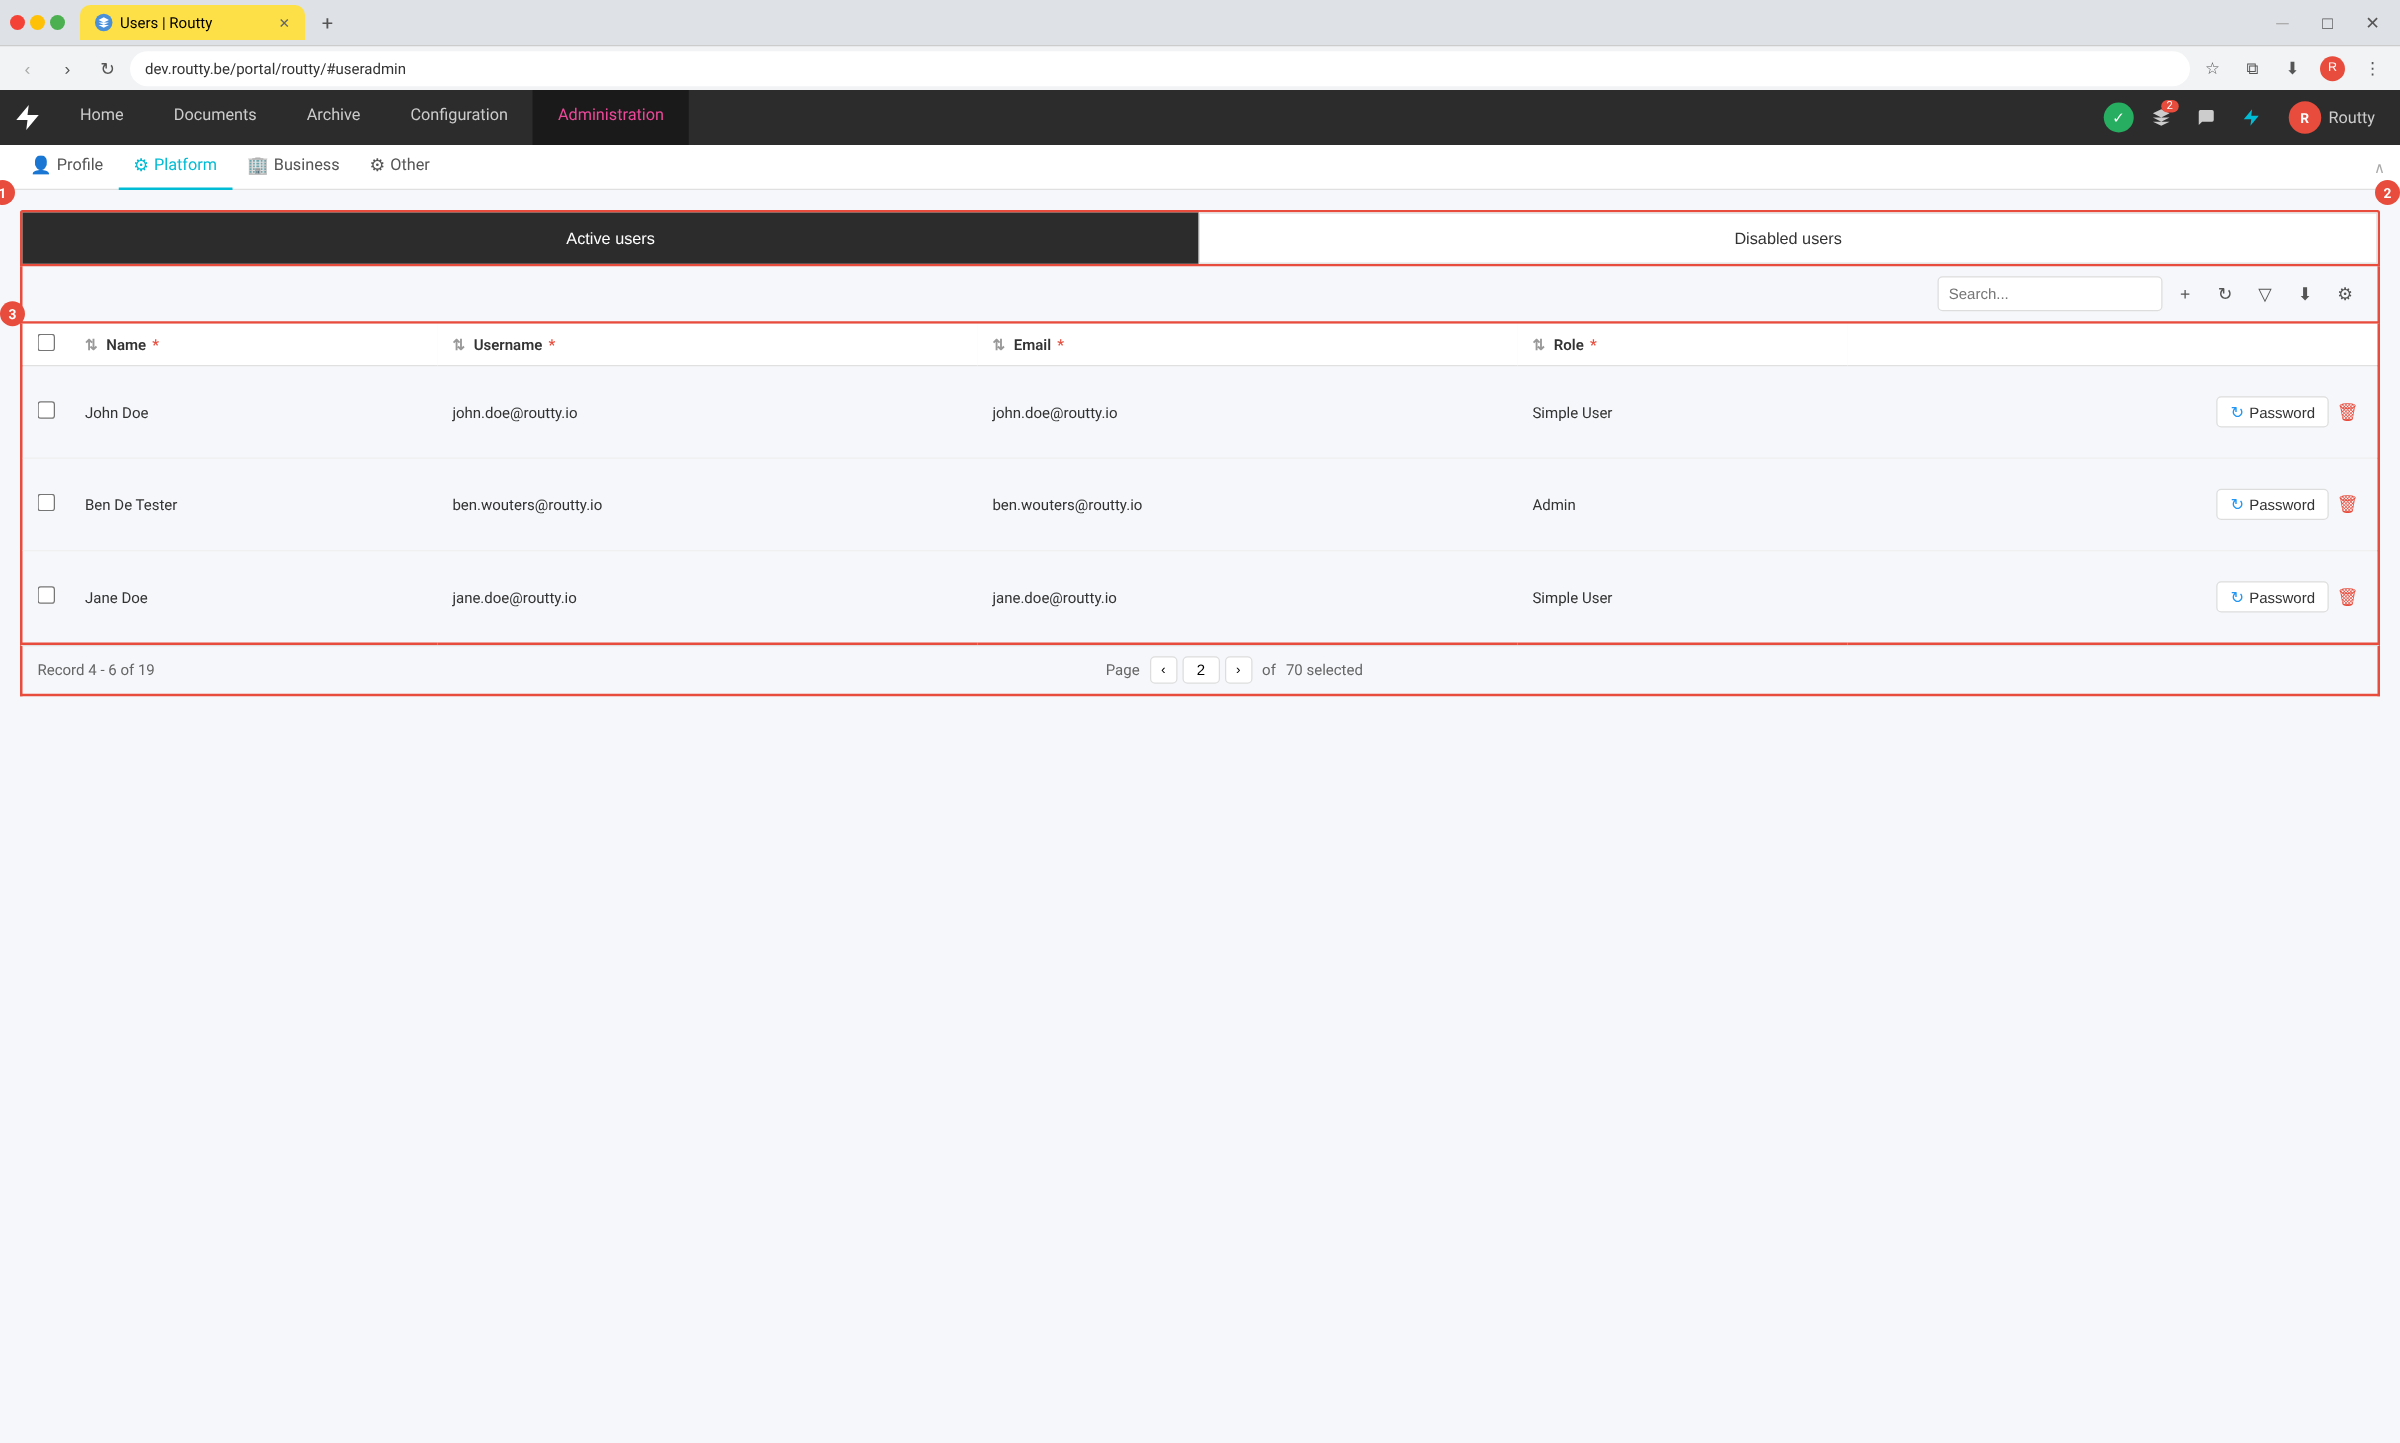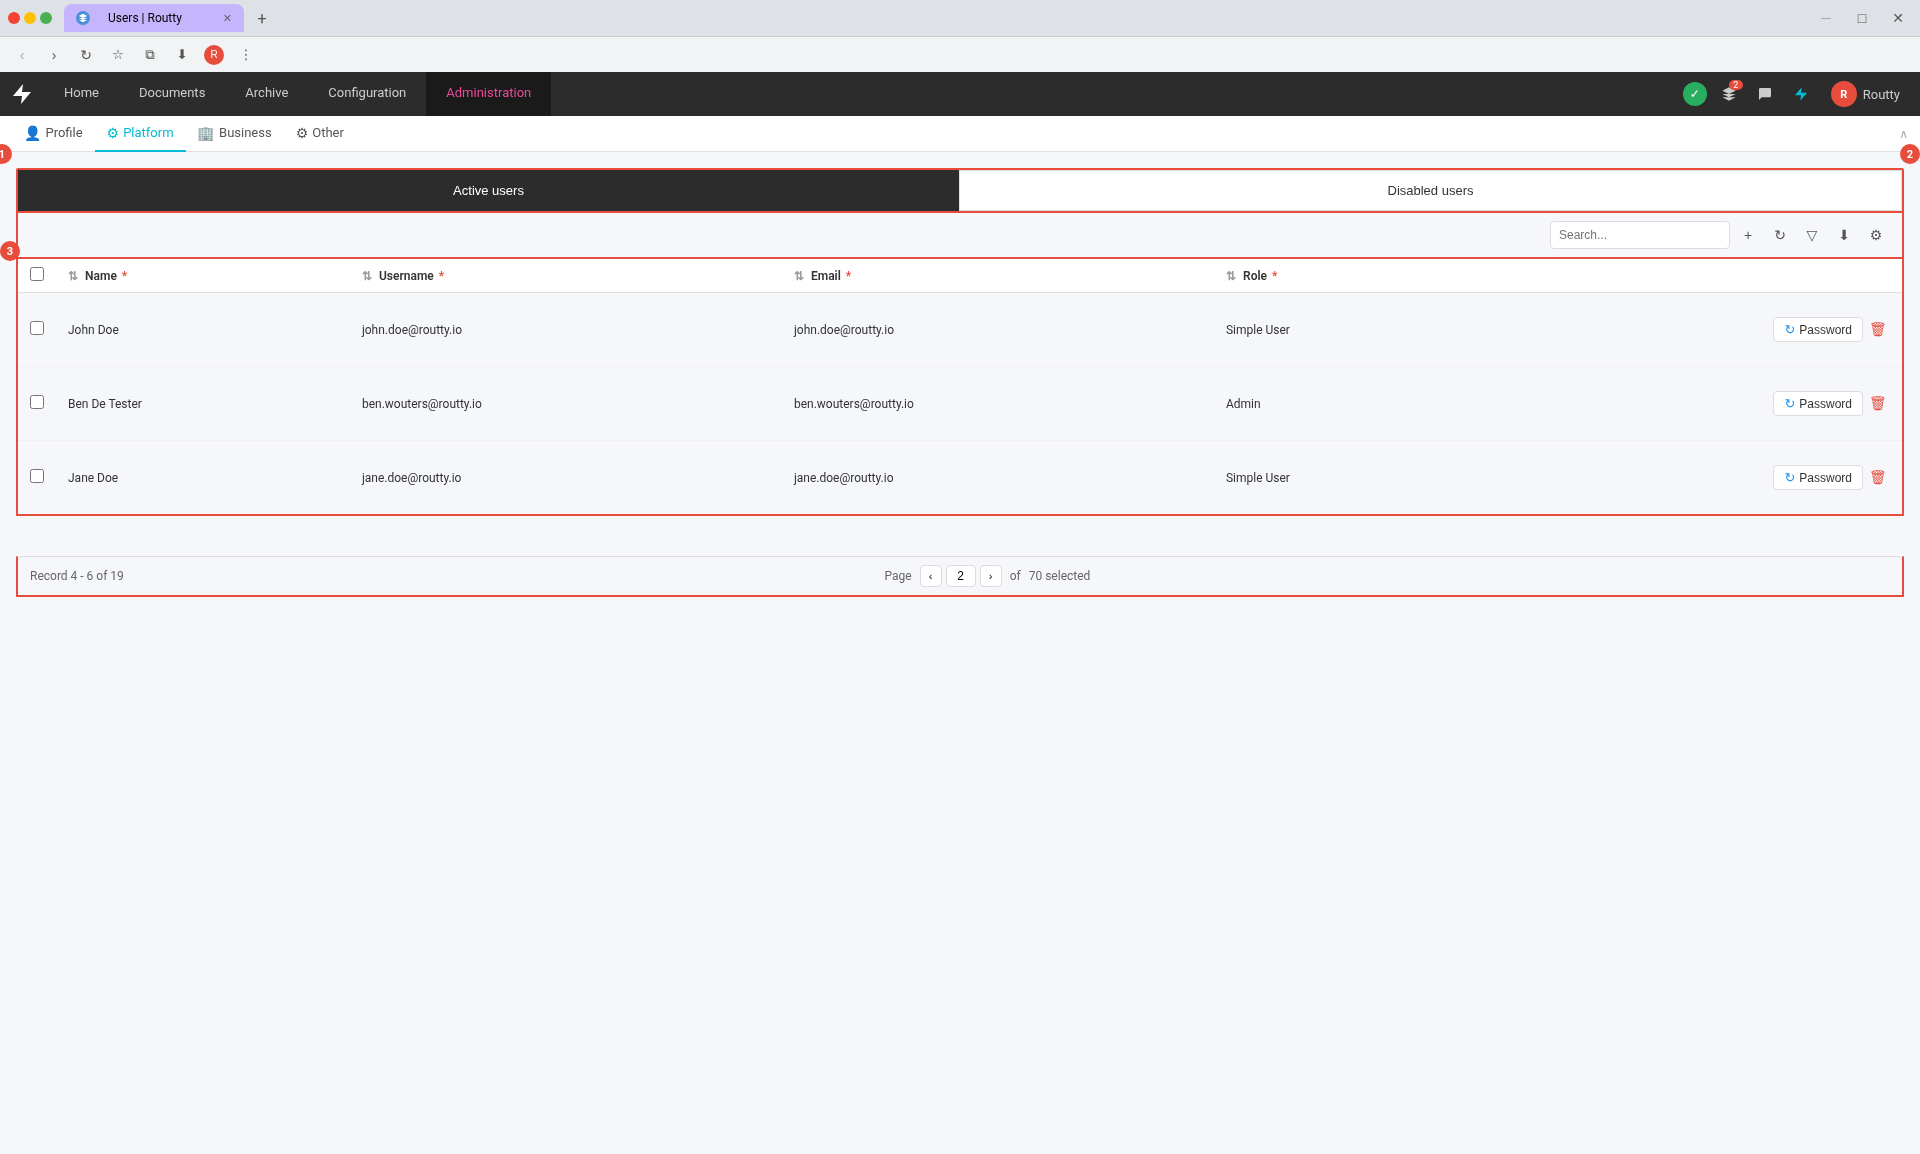--- a/index.html
+++ b/index.html
@@ -1,21 +1,21 @@
 <!DOCTYPE html>
 <html><head>
   <meta charset="utf-8">
   <style>
     * { box-sizing: border-box; margin: 0; padding: 0; }
     body { font-family: -apple-system, BlinkMacSystemFont, 'Segoe UI', Roboto, sans-serif; font-size: 13px; background: #f0f2f5; }
 
     
     .browser-chrome { background: #dee1e6; padding: 0; }
     .browser-titlebar { display: flex; align-items: center; height: 36px; background: #dee1e6; padding: 0 8px; gap: 4px; }
-    .browser-tab { display: flex; align-items: center; background: #c4b5fd; border-radius: 8px 8px 0 0; padding: 0 12px; height: 28px; font-size: 12px; gap: 18px; min-width: 180px; }
+    .browser-tab { display: flex; align-items: center; background: #fde047; border-radius: 8px 8px 0 0; padding: 0 12px; height: 28px; font-size: 12px; gap: 6px; min-width: 180px; }
     .browser-tab-icon { width: 14px; height: 14px; background: #4a90d9; border-radius: 50%; display: flex; align-items: center; justify-content: center; }
     .browser-tab-x { margin-left: auto; color: #666; cursor: pointer; font-size: 11px; }
     .browser-tab-new { width: 28px; height: 28px; display: flex; align-items: center; justify-content: center; border-radius: 50%; font-size: 16px; color: #555; cursor: pointer; }
     .browser-controls { display: flex; align-items: center; height: 36px; background: #f1f3f4; padding: 4px 8px; gap: 4px; border-top: 1px solid #ccc; }
     .browser-nav-btn { width: 28px; height: 28px; border-radius: 50%; display: flex; align-items: center; justify-content: center; cursor: pointer; color: #555; font-size: 14px; border: none; background: none; }
     .browser-nav-btn.disabled { color: #aaa; cursor: default; }
     .browser-address-bar { flex: 1; height: 28px; background: #fff; border-radius: 14px; display: flex; align-items: center; padding: 0 12px; font-size: 12px; color: #333; border: none; }
     .browser-address-text { color: #333; font-size: 12px; }
     .browser-actions { display: flex; align-items: center; gap: 4px; }
     .browser-action-btn { width: 28px; height: 28px; display: flex; align-items: center; justify-content: center; cursor: pointer; color: #555; border-radius: 50%; border: none; background: none; }
@@ -62,21 +62,21 @@
     .data-table th .required { color: #e74c3c; margin-left: 2px; }
     .data-table td { padding: 24px 12px; font-size: 12px; color: #333; border-bottom: 1px solid #f0f0f0; }
     .data-table .checkbox-col { width: 36px; }
     .data-table .action-col { text-align: right; }
 
     .password-btn { display: inline-flex; align-items: center; gap: 4px; padding: 4px 10px; border: 1px solid #ddd; border-radius: 4px; background: #fff; cursor: pointer; font-size: 12px; color: #333; }
     .password-btn .sync-icon { color: #2196f3; font-size: 13px; }
     .delete-btn { width: 24px; height: 24px; border: none; background: none; cursor: pointer; color: #e74c3c; font-size: 14px; display: inline-flex; align-items: center; justify-content: center; }
 
     
-    .table-footer { display: flex; align-items: center; padding: 8px 12px; font-size: 12px; color: #666; border-top: 1px solid #e0e0e0; border: 2px solid #e74c3c; border-top: 1px solid #e0e0e0; margin-top: 40px; }
+    .table-footer { display: flex; align-items: center; padding: 8px 12px; font-size: 12px; color: #666; border-top: 1px solid #e0e0e0; border: 2px solid #e74c3c; border-top: 1px solid #e0e0e0; }
     .record-info { flex: 1; }
     .pagination { display: flex; align-items: center; gap: 4px; }
     .page-label { margin-right: 4px; }
     .page-nav-btn { width: 22px; height: 22px; border: 1px solid #ddd; border-radius: 4px; background: #fff; cursor: pointer; display: flex; align-items: center; justify-content: center; font-size: 11px; }
     .page-input { width: 30px; height: 22px; border: 1px solid #ddd; border-radius: 4px; text-align: center; font-size: 12px; }
     .selected-info { flex: 1; }
 
     .checkbox { width: 14px; height: 14px; border: 1px solid #ccc; border-radius: 2px; cursor: pointer; }
     .win-btn { width: 12px; height: 12px; border-radius: 50%; cursor: pointer; }
     .win-min { background: #ffc107; border: none; }
@@ -106,20 +106,23 @@
     <div style="margin-left:auto;display:flex;gap:8px;align-items:center;">
       <button class="browser-nav-btn disabled">─</button>
       <button class="browser-nav-btn">□</button>
       <button class="browser-nav-btn">✕</button>
     </div>
   </div>
   <div class="browser-controls">
     <button class="browser-nav-btn disabled">‹</button>
     <button class="browser-nav-btn">›</button>
     <button class="browser-nav-btn">↻</button>
+    <div class="browser-address-bar">
+      <span class="browser-address-text">dev.routty.be/portal/routty/#useradmin</span>
+    </div>
     <div class="browser-actions">
       <button class="browser-action-btn">☆</button>
       <button class="browser-action-btn">⧉</button>
       <button class="browser-action-btn">⬇</button>
       <button class="browser-action-btn">
         <div style="width:20px;height:20px;border-radius:50%;background:#e74c3c;display:flex;align-items:center;justify-content:center;color:#fff;font-size:10px;">R</div>
       </button>
       <button class="browser-action-btn">⋮</button>
     </div>
   </div>

